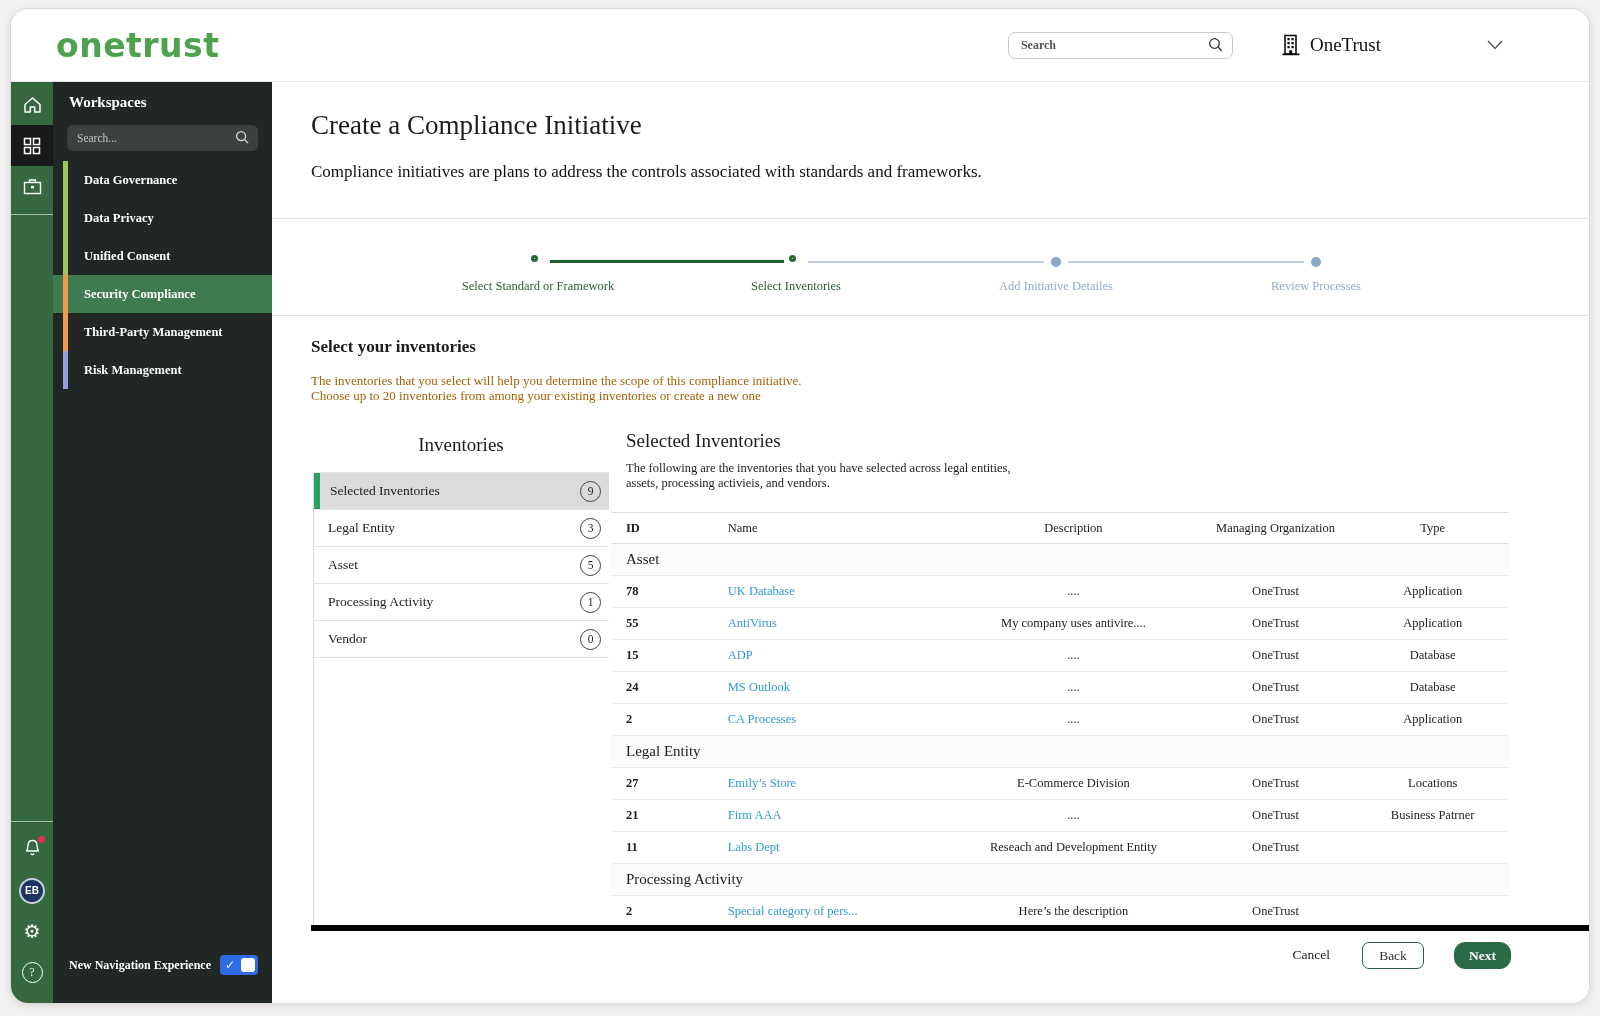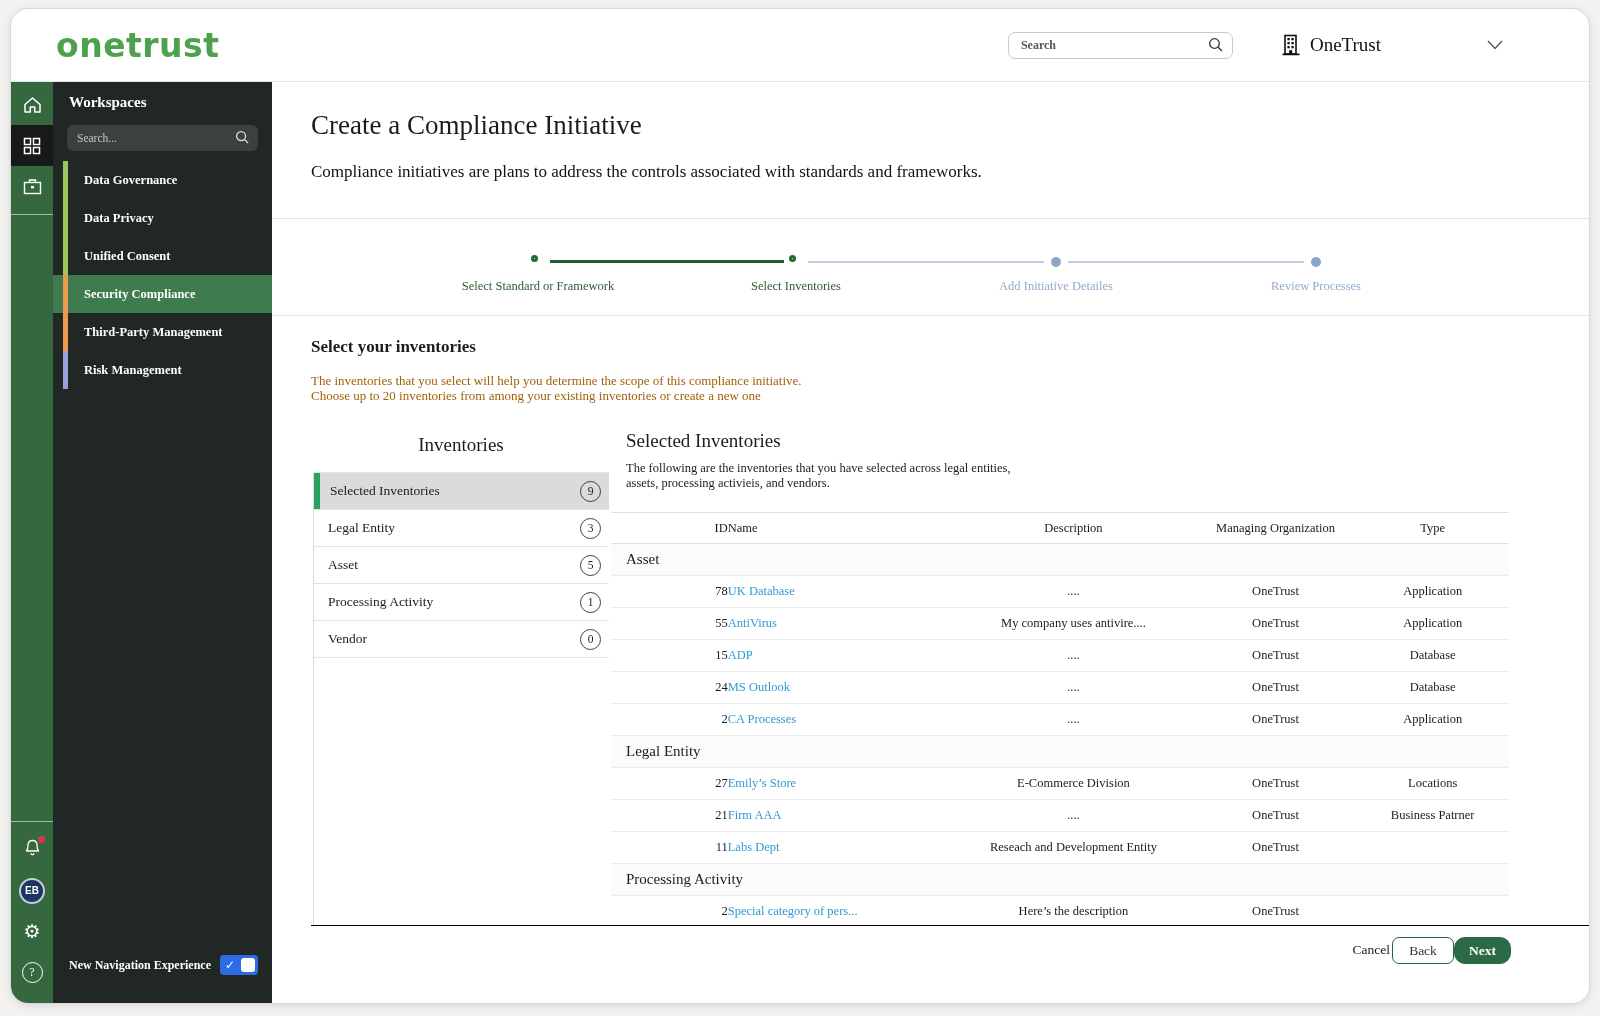--- a/index.html
+++ b/index.html
@@ -108,31 +108,31 @@
               display:flex; align-items:center; justify-content:center; background:transparent; }
 
   .sel-col { flex:1; margin-left:2px; margin-right:80px; min-width:0; }
   .sel-col h4 { font-size:19px; font-weight:normal; padding-left:15px; margin-bottom:9px; }
   .sel-col .sdesc { font-size:12.5px; line-height:14.5px; padding-left:15px; margin-bottom:22px; }
 
   table.sel { width:100%; border-collapse:collapse; font-size:12.5px; }
   table.sel th { font-weight:normal; border-top:1px solid #e0e0e0; border-bottom:1px solid #e0e0e0;
                  height:31px; color:#1c1c1c; }
   table.sel td { height:32px; border-bottom:1px solid #ebebeb; color:#1c1c1c; }
-  table.sel .c0 { width:13%; text-align:right; padding-left:15px; }
+  table.sel .c0 { width:13%; text-align:left; padding-left:15px;font-weight:bold; }
   table.sel .c1 { width:25%; text-align:left; }
   table.sel .c2 { width:27%; text-align:center; }
   table.sel .c3 { width:18%; text-align:center; }
   table.sel .c4 { width:17%; text-align:center; }
   td.group-cell { font-size:15px; padding-left:15px; background:#fbfbfb; border-bottom:1px solid #e0e0e0; }
   a.inv-link { color:#2f9ad2; text-decoration:none; cursor:pointer; }
 
-  .actions { margin-top:auto; flex:0 0 78px; border-top:1px solid #000000;
+  .actions { margin-top:auto; flex:0 0 78px; border-top:6px solid #000000;
              display:flex; justify-content:flex-end; align-items:flex-start;
-             padding:11px 78px 0 0; }
+             padding:11px 78px 0 0; gap:30px; }
   .btn-cancel { background:none; border:none; font-family:"Liberation Serif", serif; font-size:13.5px;
              color:#1c1c1c; cursor:pointer; padding:5px 2px; }
   .btn-back { width:62px; height:27px; background:#fff; border:1.5px solid #2e5f46; border-radius:7px;
              font-family:"Liberation Serif", serif; font-size:13.5px; color:#333; cursor:pointer; }
   .btn-next { width:57px; height:27px; background:#2a6b45; border:1px solid #2a6b45; border-radius:11px;
              font-family:"Liberation Serif", serif; font-size:13.5px; font-weight:bold; color:#fff; cursor:pointer; }
 </style>
 </head>
 <body>
 

